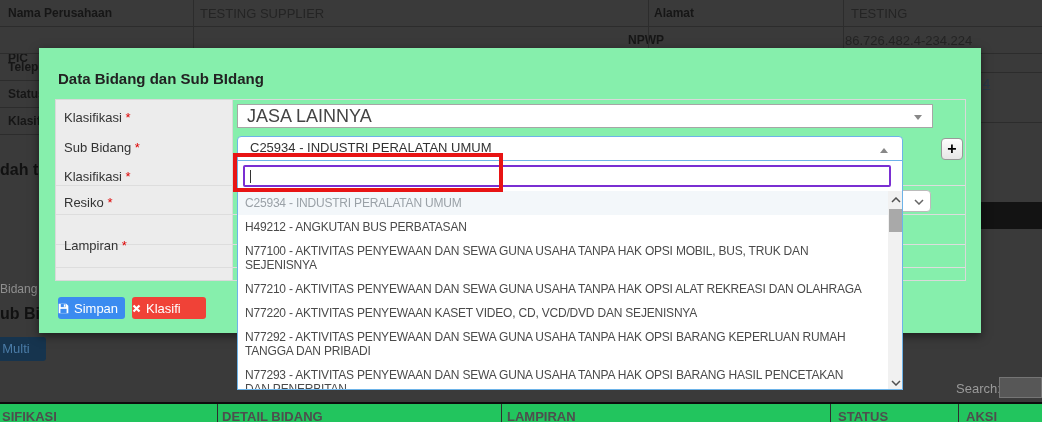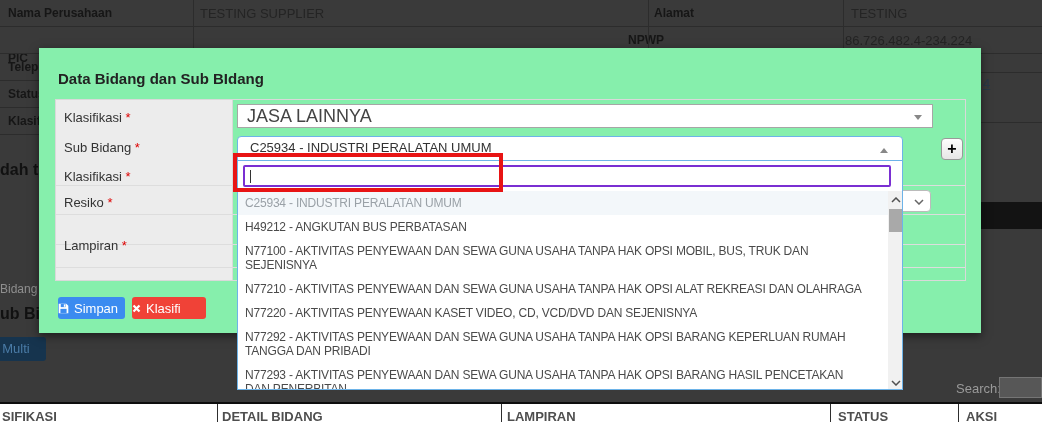--- a/index.html
+++ b/index.html
@@ -11,21 +11,21 @@
   .bg-label { font-size:12px; font-weight:bold; color:#161616; white-space:nowrap; }
   .bg-value { font-size:13px; color:#242424; white-space:nowrap; }
   .bg-border-h { height:1px; background:#2c2c2c; }
   .bg-border-v { width:1px; background:#2c2c2c; }
   .frag-heading { font-size:16px; font-weight:bold; color:#111111; white-space:nowrap; }
   .frag-small { font-size:12px; color:#8f8f8f; white-space:nowrap; }
   .multi-btn { background:#16344e; color:#4a7ba6; font-size:13px; line-height:24px; text-align:center; border-radius:3px; }
   .dark-band { background:#131313; }
   .link-frag { font-size:13px; color:#283848; text-decoration:underline; }
 
-  .dt-header { background:#ffffff; border-top:2px solid #0d0d0d; }
+  .dt-header { background:#22c55e; border-top:2px solid #0d0d0d; }
   .dt-col { position:absolute; top:5px; font-size:13px; font-weight:bold; color:#4e4e4e; white-space:nowrap; }
   .dt-divider { position:absolute; top:0; width:1px; height:20px; background:#2e2e2e; }
   .search-label { font-size:13px; color:#9a9a9a; }
   .search-input { background:#575757; border:1px solid #757575; height:21px; width:43px; }
 
   
   .modal { background:#86efac; box-shadow:0 3px 9px rgba(0,0,0,0.5); z-index:10; }
   .modal-title { font-size:15px; font-weight:bold; color:#222222; white-space:nowrap; }
   .form-box { border:1px solid #d9d9d9; }
   .label-col { background:#ececec; border-right:1px solid #d9d9d9; }

